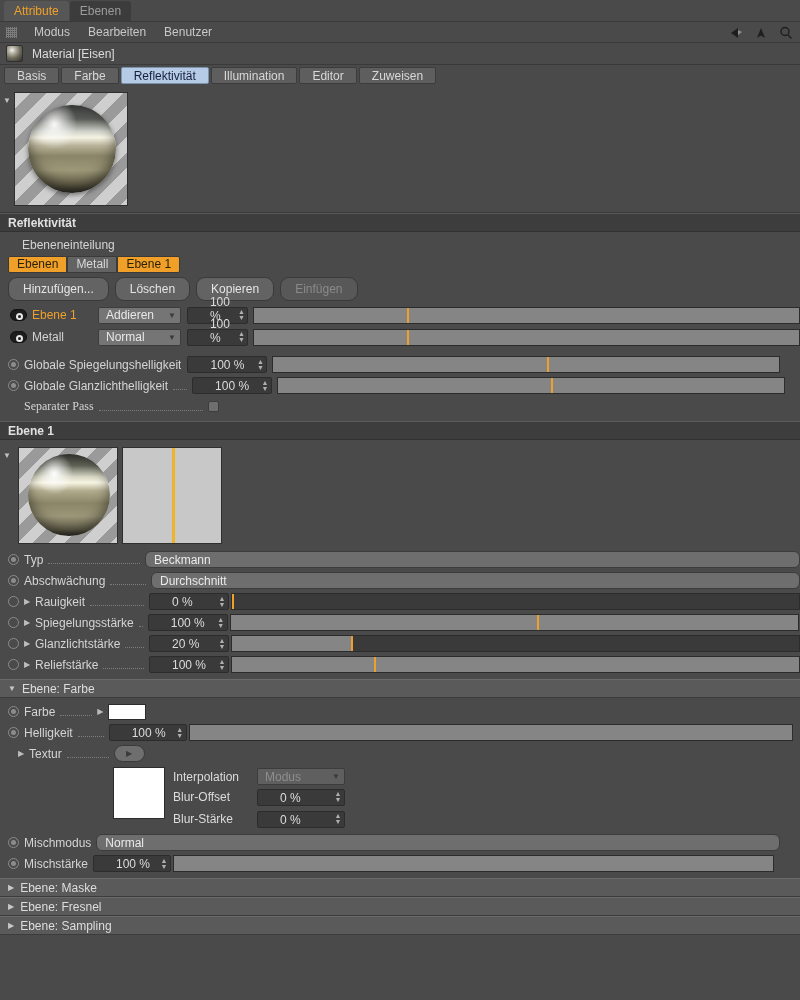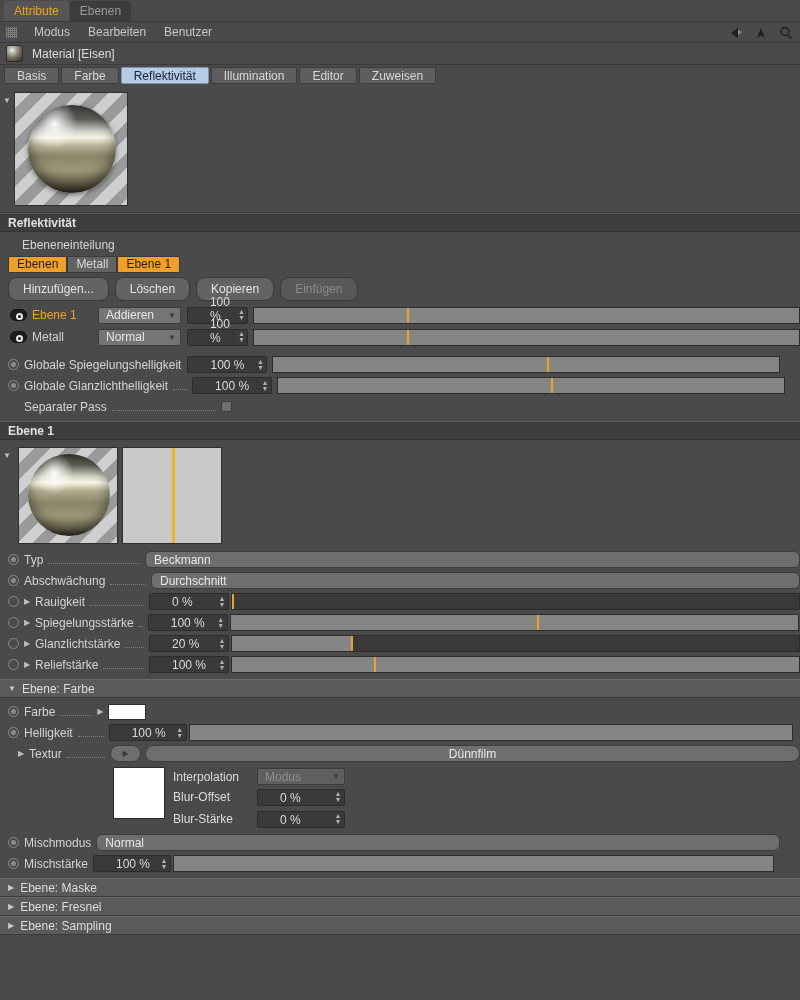--- a/index.html
+++ b/index.html
@@ -446,21 +446,21 @@
         <span class="v">100 %</span>
         <span class="spin">▲<br>▼</span>
       </div>
       <div class="slider" style="width:508px;margin-left:5px;">
         <div class="fill" style="width:100%"></div>
           <div class="tick" style="left:54%"></div>
       </div>
     </div>
   </div>
 
-  <div class="row" style="padding-left:24px;">
+  <div class="row" style="padding-left:24px;font-family:Liberation Serif, serif;">
     <span class="lbl">Separater Pass</span>
     <span class="dots" style="max-width:104px;"></span>
     <div class="cbox"></div>
   </div>
 </div>
 
 <div class="grouphead">
   <span>Ebene 1</span>
 </div>
 <div class="section">
@@ -579,23 +579,20 @@
       <div class="fill" style="width:100%"></div>
     </div>
   </div>
 
   <div class="row">
     <span class="arrow-r" style="margin-left:10px;">▶</span>
     <span class="lbl">Textur</span>
     <span class="dots" style="max-width:42px;"></span>
     <div class="texbtn">
       <span>▶</span>
-    </div>
-    <div class="flatfield center" style="width:655px;margin-left:4px;border-radius:9px;">
-      <span>Dünnfilm</span>
     </div>
   </div>
 
   <div style="display:flex;align-items:flex-start;padding-left:113px;margin-top:3px;">
     <div class="texswatch"></div>
     <div style="margin-left:8px;">
       <div style="height:19px;display:flex;align-items:center;">
         <span class="sub-lbl" style="width:84px;">Interpolation</span>
         <div class="combo disabled" style="width:88px;">
           <span class="cv">Modus</span>

